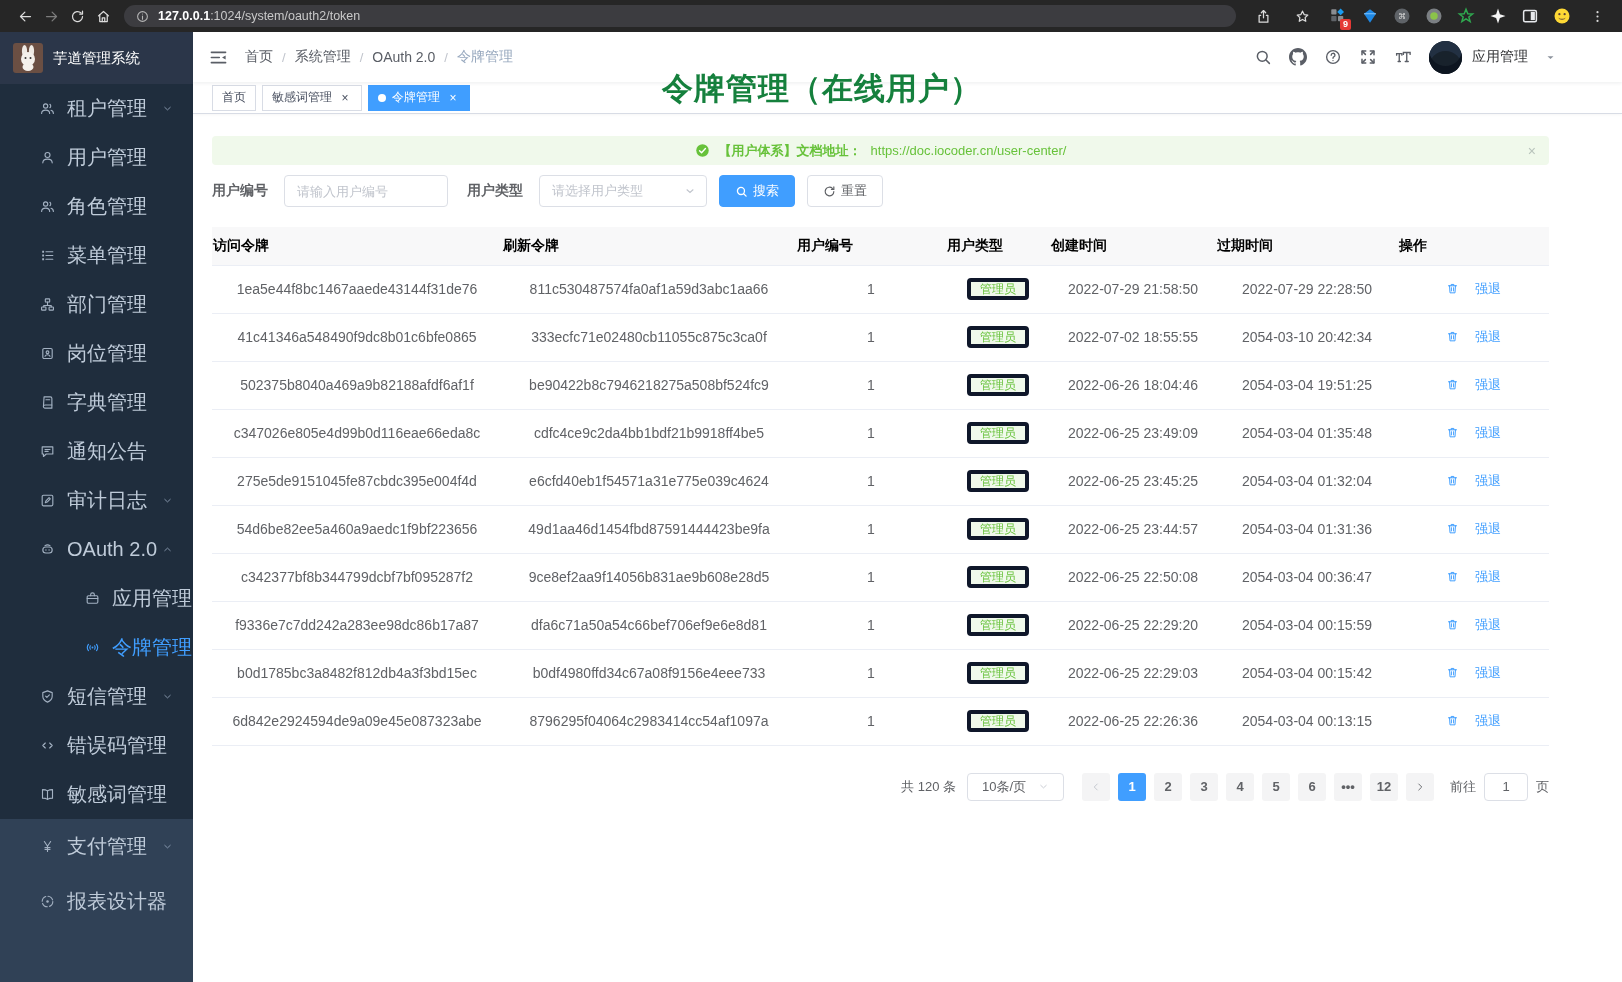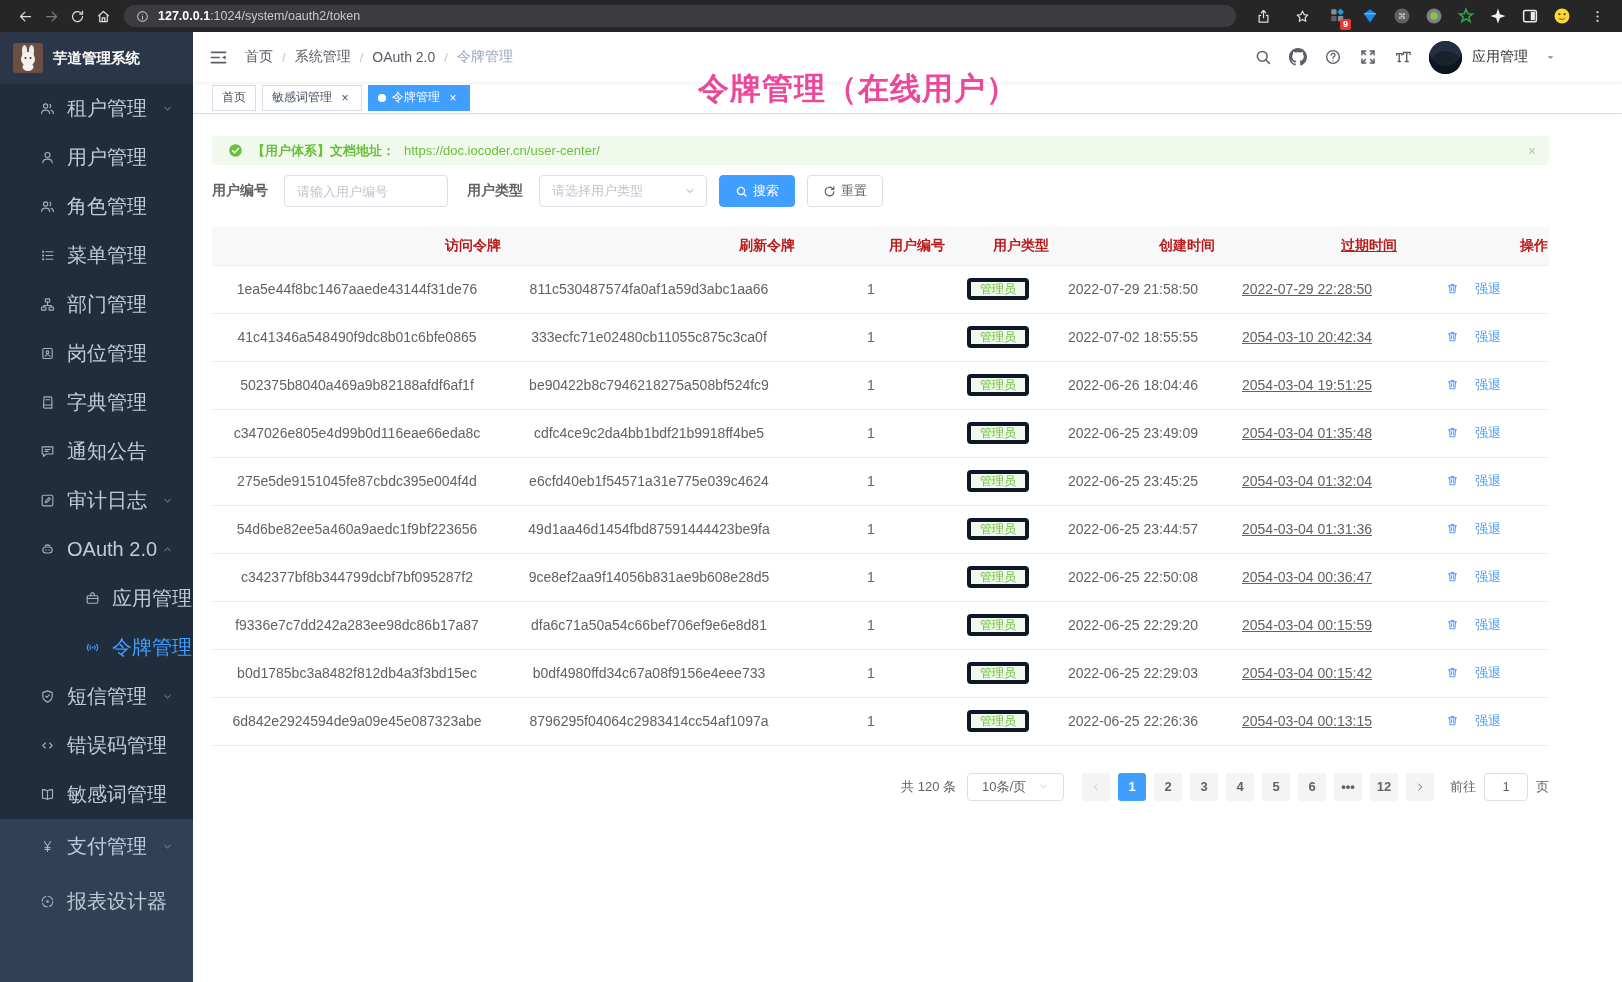--- a/index.html
+++ b/index.html
@@ -24,21 +24,21 @@
   .ext-icon{ width:19px; height:19px; display:flex; align-items:center; justify-content:center; position:relative; }
   .ext-icon svg{ width:18px; height:18px; }
   .ext-badge{ position:absolute; right:-4px; bottom:-4px; background:#e53935; color:#fff;
     font-size:9px; font-weight:bold; border-radius:2px; padding:1px 3px; line-height:1; }
 
   
   .app{ flex:1; display:flex; min-height:0; }
   .sidebar{ width:193px; flex:0 0 auto; background:#1f2d3d; display:flex; flex-direction:column; }
   .logo{ height:52px; background:#2b3649; display:flex; align-items:center; padding-left:13px; gap:10px; flex:0 0 auto; }
   .logo-img{ width:30px; height:30px; border-radius:3px; overflow:hidden; flex:0 0 auto; }
-  .logo-title{ color:#fff; font-size:14.5px; font-weight:bold; white-space:nowrap; }
+  .logo-title{ color:#fff; font-size:14.5px; font-weight:normal; white-space:nowrap; }
   .menu{ flex:1; display:flex; flex-direction:column; overflow:hidden; }
   .menu-sub{ background:#1f2d3d; }
   .menu-top{ background:#304156; flex:1; }
   .menu-item{ height:49px; display:flex; align-items:center; padding-left:40px; color:#bfcbd9;
     font-size:20px; cursor:pointer; position:relative; white-space:nowrap; }
   .menu-top .menu-item{ height:55px; }
   .menu-item.child{ padding-left:85px; }
   .menu-item.active{ color:#409eff; }
   .mi-icon{ width:16px; margin-right:11px; color:#a3b1c2; display:flex; flex:0 0 auto; }
   .mi-icon svg{ width:15px; height:15px; }
@@ -68,27 +68,27 @@
   .tags-bar{ height:32px; flex:0 0 auto; display:flex; align-items:center; gap:6px;
     padding-left:19px; border-bottom:1px solid #d8dce5; box-shadow:0 1px 3px rgba(0,0,0,.04);
     background:#fff; position:relative; z-index:1; }
   .tag{ height:26px; display:inline-flex; align-items:center; gap:6px; padding:0 9px;
     border:1px solid #d8dce5; background:#fff; color:#495060; font-size:12px; cursor:pointer; }
   .tag.active{ background:#409eff; border-color:#409eff; color:#fff; }
   .tag .dot{ width:8px; height:8px; border-radius:50%; background:#fff; }
   .tag .tag-close{ font-size:12px; line-height:1; width:14px; height:14px; border-radius:50%;
     display:flex; align-items:center; justify-content:center; }
 
-  .annotation{ position:absolute; left:505px; top:36px; z-index:10; color:#ec4899;
+  .annotation{ position:absolute; left:469px; top:36px; z-index:10; color:#15803d;
     font-size:31px; font-weight:bold; white-space:nowrap; letter-spacing:1px; }
 
   
   .content{ padding:22px 0 0 19px; }
   .alert{ width:1337px; height:29px; background:#f0f9eb; border-radius:4px; display:flex;
-    align-items:center; padding:0 16px; gap:9px; font-size:13px; color:#67c23a; position:relative; }
+    align-items:center; padding:0 16px; gap:9px; font-size:13px; color:#67c23a; position:relative;justify-content:center; }
   .alert svg{ width:15px; height:15px; flex:0 0 auto; }
   .alert-text{ font-weight:bold; }
   .alert-link{ color:#67c23a; text-decoration:none; }
   .alert-close{ position:absolute; right:13px; color:#b8c3bb; font-size:14px; line-height:1; cursor:pointer; }
 
   .search-form{ display:flex; align-items:center; margin-top:10px; height:32px; }
   .sf-label{ font-weight:bold; font-size:14px; color:#606266; margin-right:16px; white-space:nowrap; }
   .sf-input{ width:164px; height:32px; border:1px solid #dcdfe6; border-radius:4px; padding:0 12px;
     font-size:13px; color:#606266; outline:none; font-family:inherit; }
   .sf-input::placeholder{ color:#c0c4cc; } .sf-gap2{ width:19px; }
@@ -97,25 +97,25 @@
   .sf-select .sel-text{ flex:1; white-space:nowrap; overflow:hidden; }
   .sel-caret{ display:flex; color:#c0c4cc; } .sel-caret svg{ width:12px; height:12px; }
   .btn{ height:32px; border-radius:4px; font-size:13px; display:inline-flex; align-items:center;
     gap:5px; padding:0 15px; cursor:pointer; margin-left:12px; font-family:inherit; }
   .btn svg{ width:13px; height:13px; }
   .btn-search{ background:#409eff; border:1px solid #409eff; color:#fff; }
   .btn-reset{ background:#fff; border:1px solid #dcdfe6; color:#606266; }
 
   .data-table{ width:1337px; margin-top:20px; border-collapse:collapse; table-layout:fixed;
     font-size:14px; color:#606266; }
-  .data-table th{ height:38px; background:#f8f8f9; color:#b91c1c; font-weight:bold; font-size:14px;
-    text-align:right; border-bottom:1px solid #ebeef5; }
+  .data-table th{ height:38px; background:#f8f8f9; color:#000000; font-weight:bold; font-size:14px;
+    text-align:left; border-bottom:1px solid #ebeef5; }
   .data-table td{ height:48px; text-align:center; border-bottom:1px solid #ebeef5; white-space:nowrap; }
   .cw1{width:290px;} .cw2{width:294px;} .cw3{width:150px;} .cw4{width:104px;}
-  .cw5{width:166px;} .cw6{width:182px;text-decoration:underline;} .cw7{width:151px;}
+  .cw5{width:166px;} .cw6{width:182px;} .cw7{width:151px;}
   .badge{ display:inline-block; padding:0 9px; font-size:12px; line-height:1.2; color:#67c23a;
     background:#f0f9eb; border:4px solid #0f172a; border-radius:4px; }
   .action-link{ color:#409eff; font-size:13px; text-decoration:none; display:inline-flex;
     align-items:center; gap:16px; cursor:pointer; }
   .action-link svg{ width:13px; height:13px; }
 
   .pagination{ width:1337px; display:flex; align-items:center; justify-content:flex-end;
     margin-top:27px; font-size:13px; color:#606266; }
   .pg-total{ margin-right:11px;text-align:right; }
   .pg-size{ width:97px; height:28px; border:1px solid #dcdfe6; border-radius:4px; display:flex;

